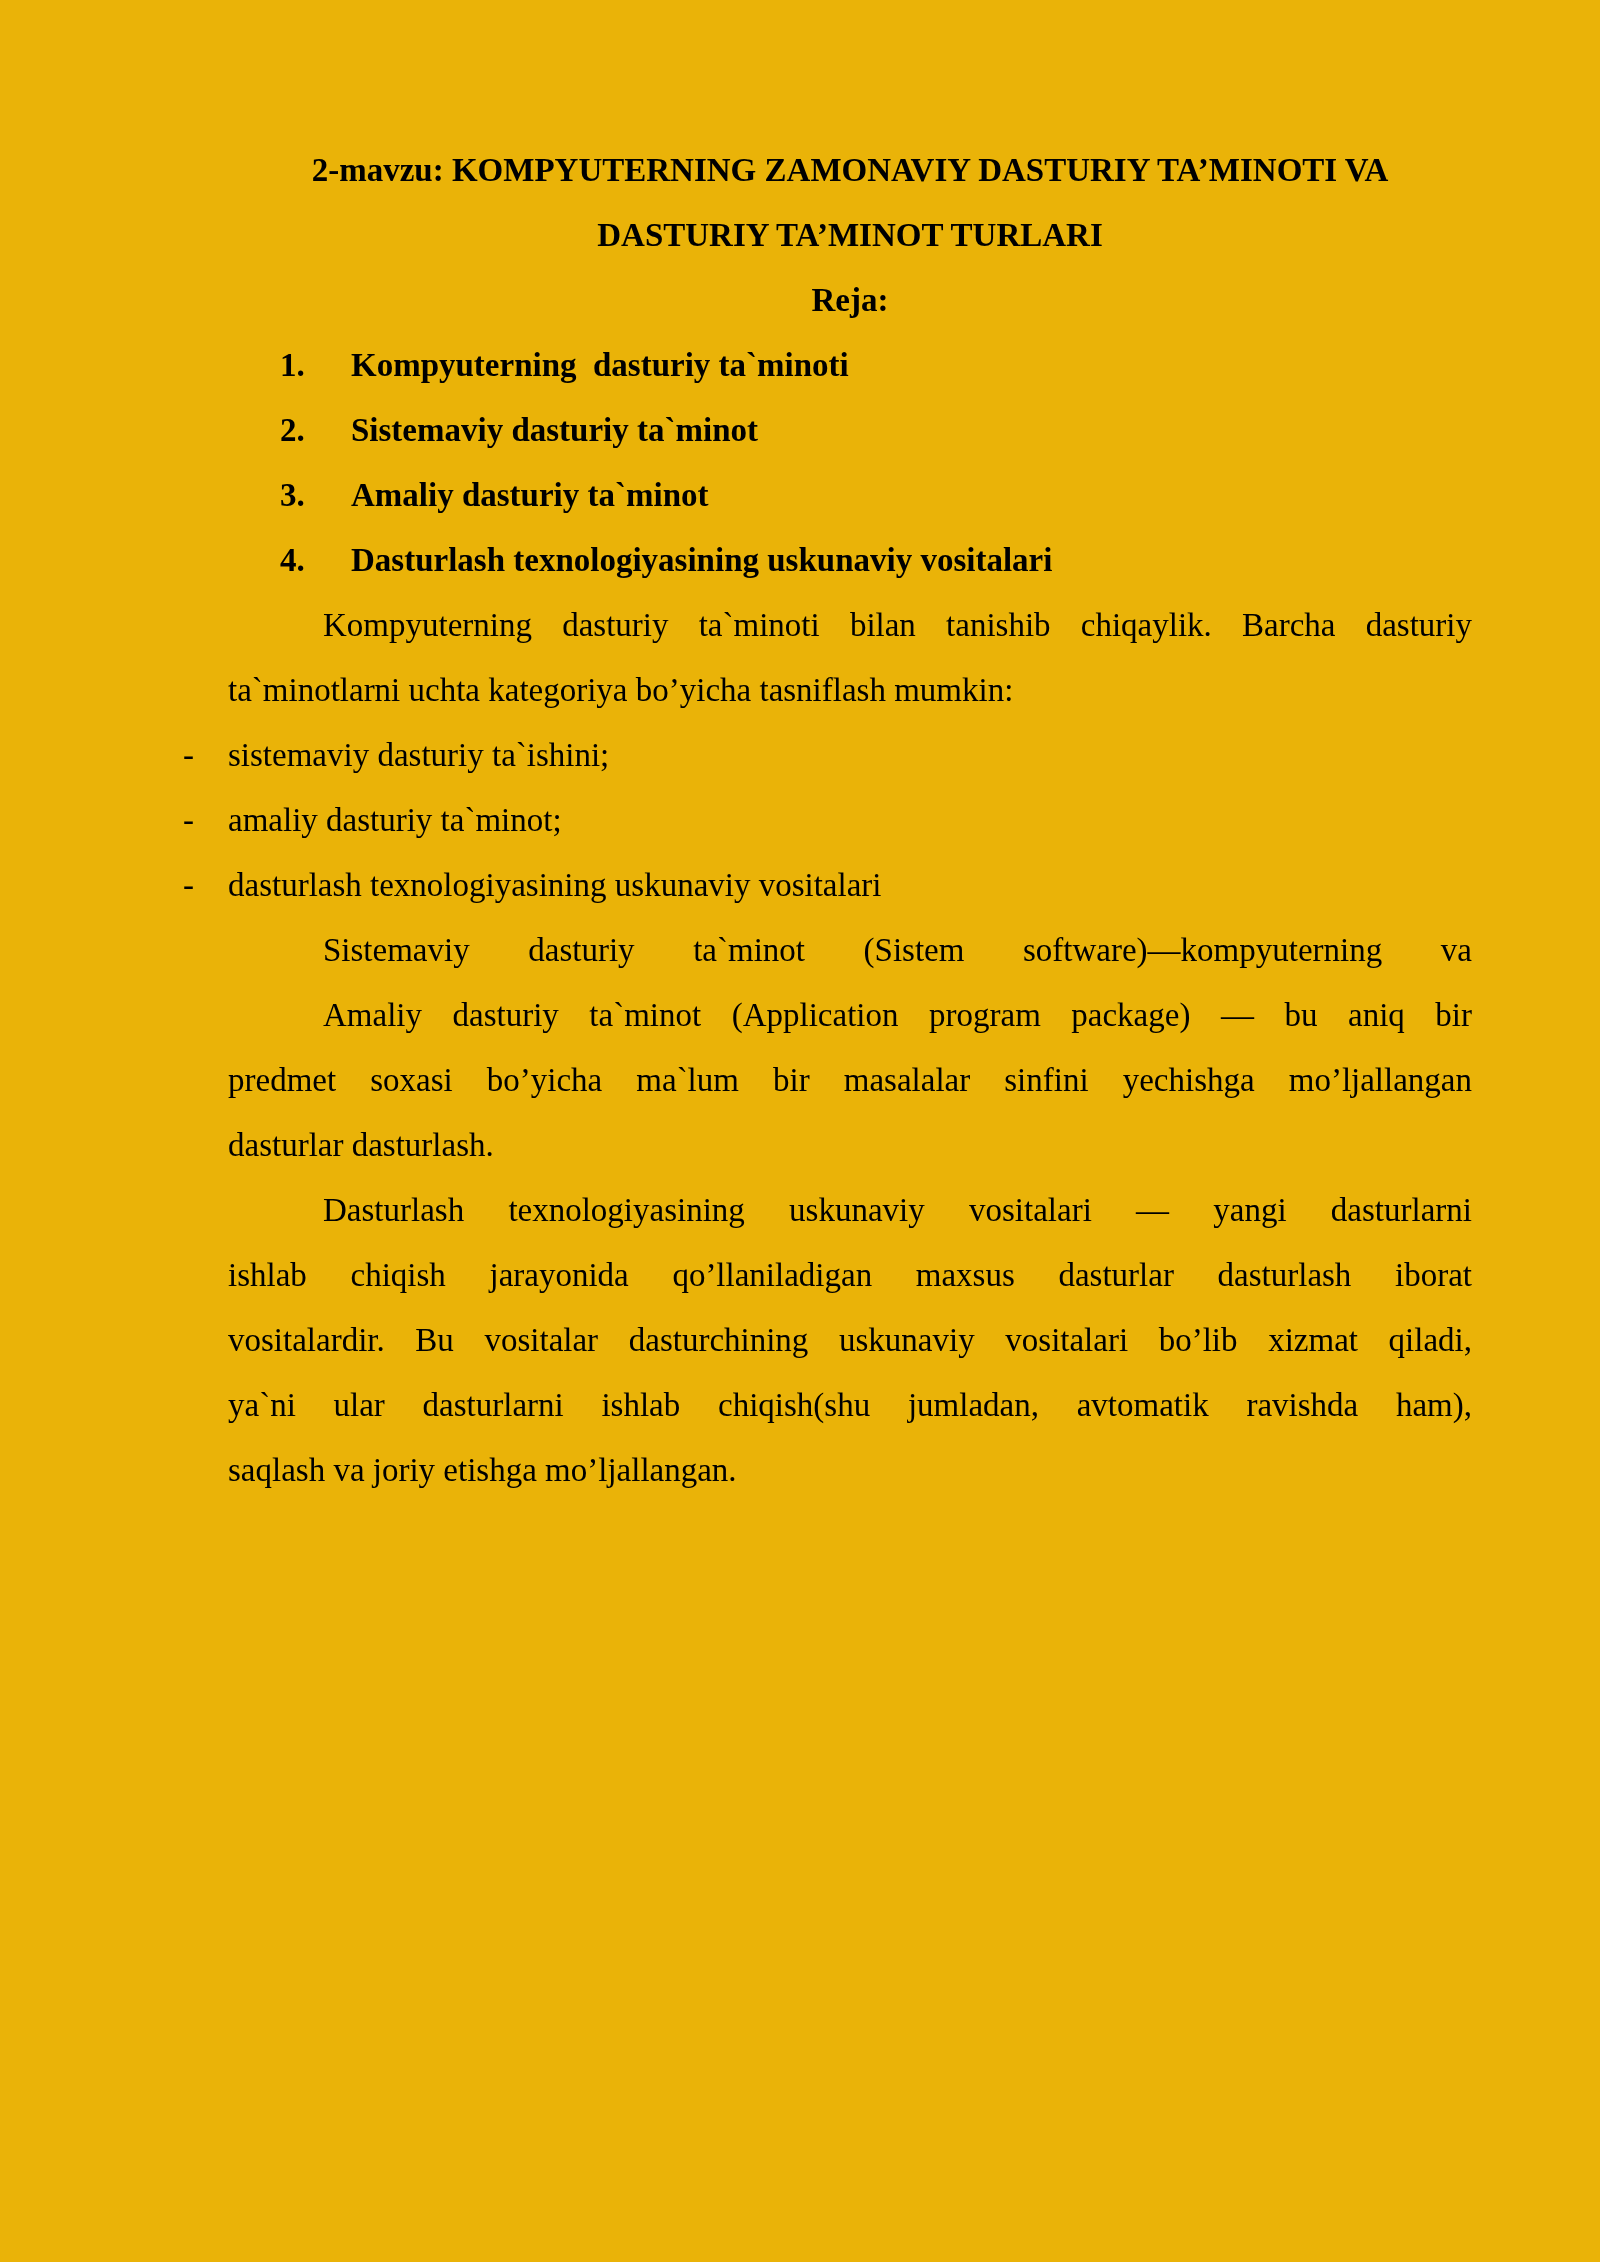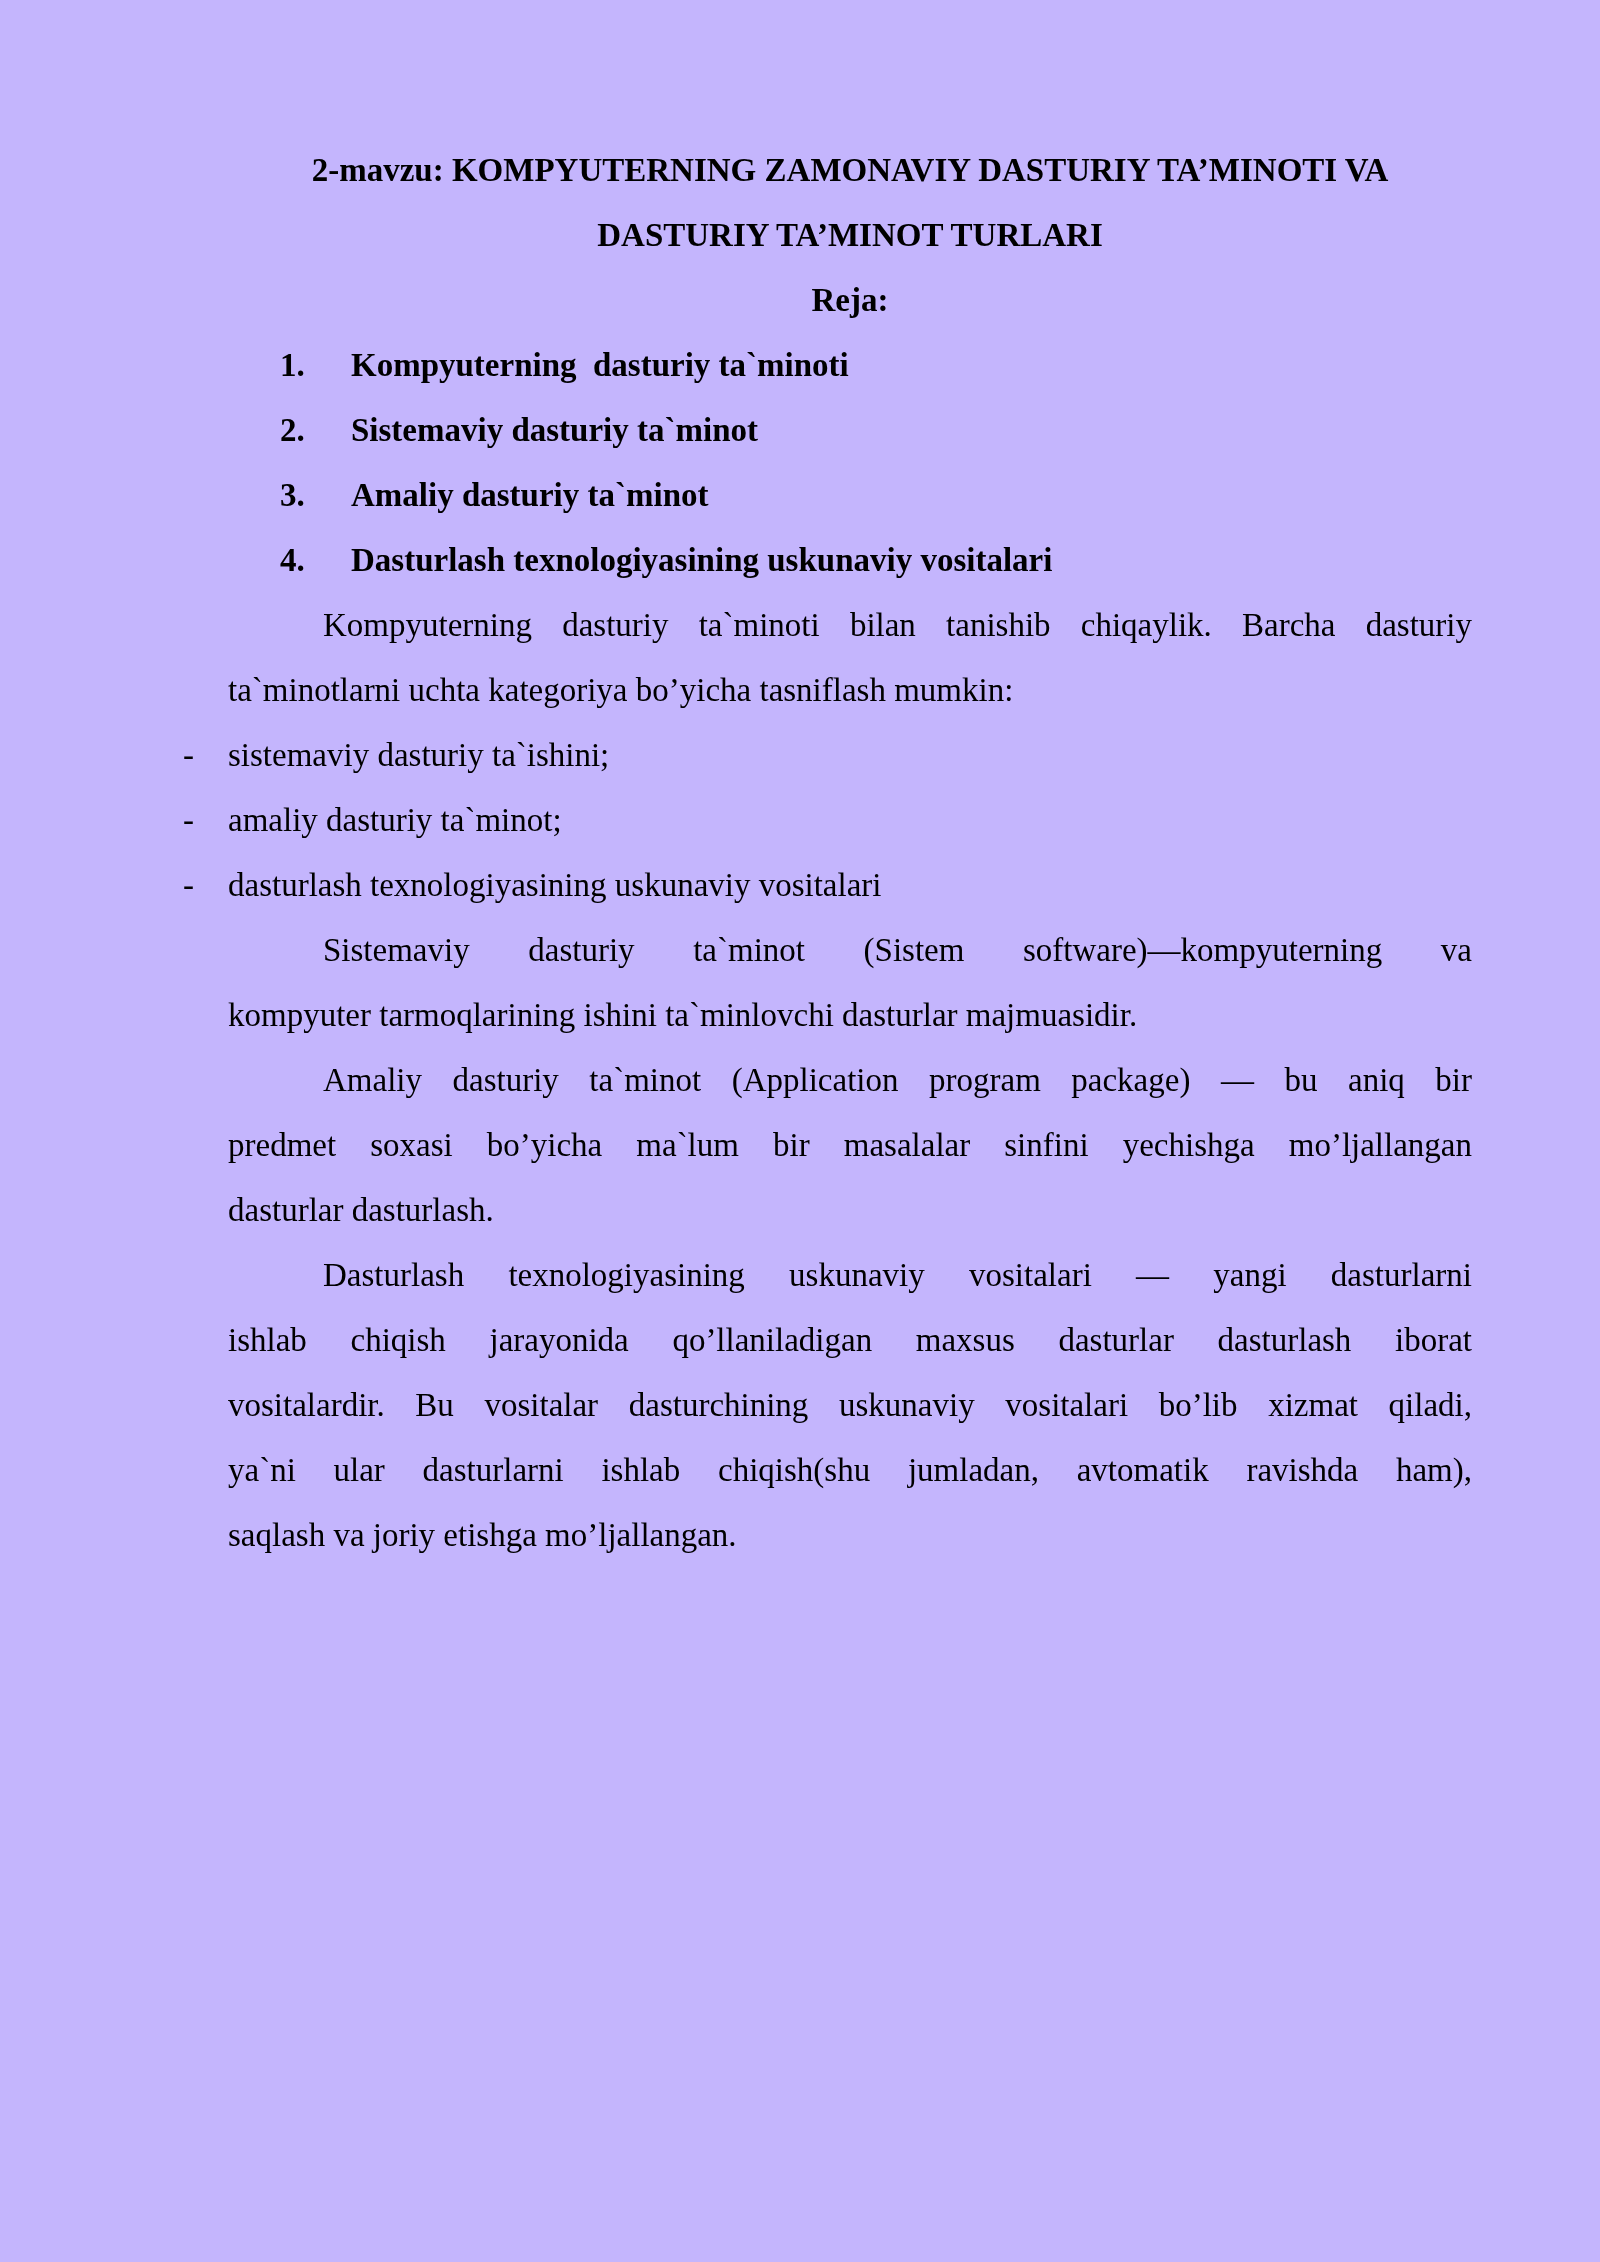--- a/index.html
+++ b/index.html
@@ -4,21 +4,21 @@
 <style>
   html, body {
     margin: 0;
     padding: 0;
     background: #ffffff;
   }
   .page {
     position: relative;
     width: 1600px;
     height: 2262px;
-    background: #c4b5fd;
+    background: #eab308;
     color: #000000;
     font-family: "Liberation Serif", "DejaVu Serif", serif;
     overflow: hidden;
   }
   .content {
     padding: 138px 128px 0 228px;
     font-size: 33px;
     line-height: 65px;
   }
   .title-line {
@@ -96,21 +96,20 @@
     </div>
     <div class="dash-item">
       <span class="dash-marker">-</span><span>amaliy dasturiy ta`minot;</span>
     </div>
     <div class="dash-item">
       <span class="dash-marker">-</span><span>dasturlash texnologiyasining uskunaviy vositalari</span>
     </div>
 
     <div>
       <div class="line indent">Sistemaviy dasturiy ta`minot (Sistem software)—kompyuterning va</div>
-      <div class="line last">kompyuter tarmoqlarining ishini ta`minlovchi dasturlar majmuasidir.</div>
     </div>
 
     <div>
       <div class="line indent">Amaliy dasturiy ta`minot (Application program package) — bu aniq bir</div>
       <div class="line">predmet soxasi bo’yicha ma`lum bir masalalar sinfini yechishga mo’ljallangan</div>
       <div class="line last">dasturlar dasturlash.</div>
     </div>
 
     <div>
       <div class="line indent">Dasturlash texnologiyasining uskunaviy vositalari — yangi dasturlarni</div>

